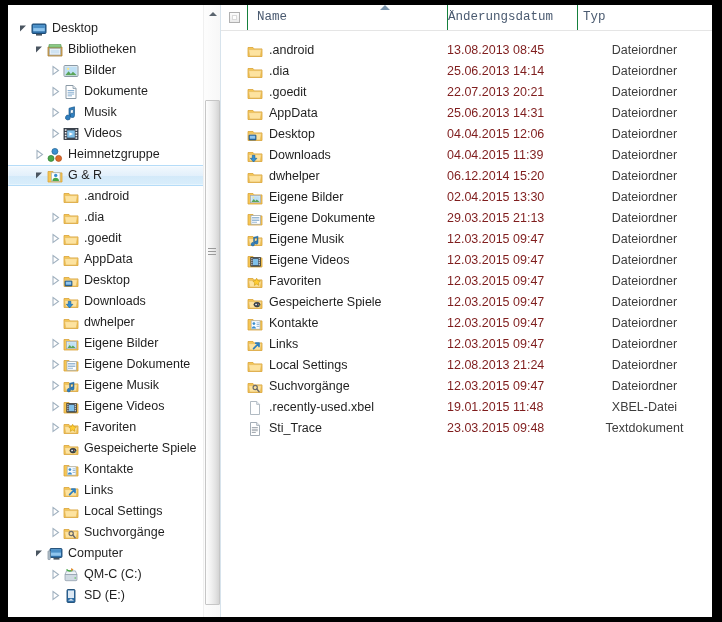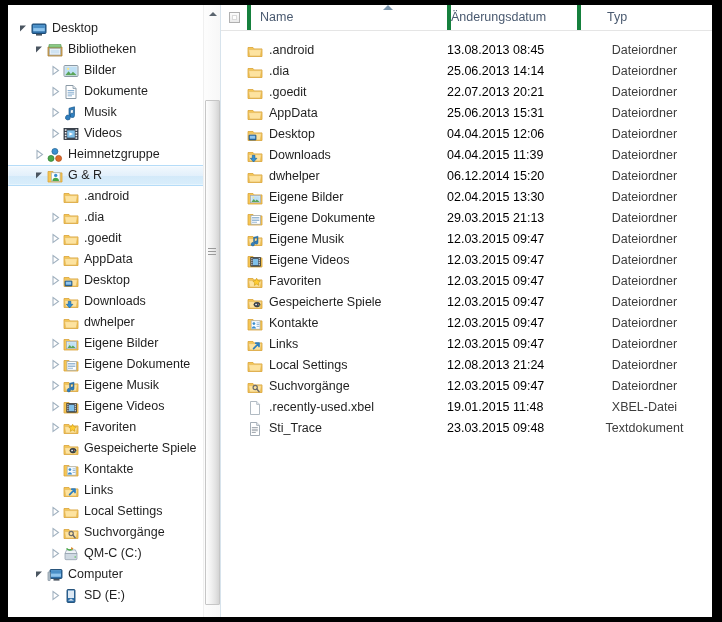--- a/index.html
+++ b/index.html
@@ -166,40 +166,40 @@
     color: #4a5a70;
   }
   .col {
     position: relative;
     height: 25px;
     line-height: 25px;
     box-sizing: border-box;
     white-space: nowrap;
     cursor: default;
   }
-  .col + .col { border-left: 4px solid #15803d; }
+  .col + .col { border-left: 1px solid #15803d; font-family: Liberation Mono, monospace; }
   .col-check { width: 26px; flex: 0 0 26px; position: relative; }
   .col-check .chk {
     position: absolute;
     left: 8px; top: 7px;
     width: 11px; height: 11px;
     border: 1px solid #b0b0b0;
     background: linear-gradient(to bottom,#fdfdfd,#eaeaea);
     box-sizing: border-box;
   }
   .col-check .chk::after {
     content:"";
     position:absolute; left:2px; top:2px; right:2px; bottom:2px;
     background:#ffffff;
     border:1px solid #dadada;
     box-sizing:border-box;
   }
   .col-name { width: 200px; flex: 0 0 200px; padding-left: 9px; }
   .col-date { width: 130px; flex: 0 0 130px; }
-  .col-type { flex: 1 1 auto; padding-left: 26px; }
+  .col-type { flex: 1 1 auto; padding-left: 5px; }
 
   .sort-indicator {
     position: absolute;
     left: 130px;
     top: -3px;
     width: 15px;
     height: 9px;
     overflow: hidden;
   }
   .sort-indicator .tri {
@@ -230,21 +230,21 @@
     display: flex;
     align-items: center;
     padding-left: 26px;
     box-sizing: border-box;
     white-space: nowrap;
   }
   .fcell-name .ticon { margin-right: 6px; }
   .fcell-date {
     width: 130px;
     flex: 0 0 130px;
-    color: #000000;
+    color: #7f1d1d;
     white-space: nowrap;
   }
   .fcell-type {
     flex: 1 1 auto;
     color: #3d3d3d;
     white-space: nowrap;
     text-align: center;
   }
 </style>
 </head>
@@ -628,50 +628,50 @@
             <svg width="16" height="16" viewBox="0 0 16 16">
               <path d="M1 4.5h5l1.2 1.4H15v7.6H1z" fill="#f5c655" stroke="#d9a33a" stroke-width=".8"></path>
               <path d="M1.6 6.6h12.8l-1.1 6.4H2.7z" fill="#fde3a0" stroke="#e0b558" stroke-width=".6"></path>
               <circle cx="8.2" cy="8.5" r="2.1" fill="none" stroke="#6b6b6b" stroke-width="1.2"></circle>
               <path d="M9.8 10.1l2.3 2.6" stroke="#6b6b6b" stroke-width="1.5" stroke-linecap="round"></path>
             </svg>
           </span>
           <span class="tlabel">Suchvorgänge</span>
         </div>
         <div class="tree-row">
+          <span style="display:inline-block;width:24px;flex:0 0 24px;"></span>
+          <span class="expander"><svg width="15" height="21" viewBox="0 0 15 21">
+              <path d="M4 7.5 L10 7.5 L4 13.5 Z" fill="#4a5560"></path>
+            </svg></span>
+          <span class="ticon ico">
+            <svg width="16" height="16" viewBox="0 0 16 16">
+              <rect x="3" y="2.5" width="12" height="9" rx="1" fill="#2f6fa8" stroke="#1d4a72" stroke-width=".9"></rect>
+              <rect x="4" y="3.5" width="10" height="6.3" fill="#8fc5ee"></rect>
+              <rect x="4" y="3.5" width="10" height="3.1" fill="#4a8fc7"></rect>
+              <rect x="6.5" y="12" width="6" height="1.6" fill="#4b5560"></rect>
+              <rect x="1" y="5" width="2.2" height="8.5" rx=".4" fill="#b9c6d2" stroke="#7b8995" stroke-width=".7"></rect>
+            </svg>
+          </span>
+          <span class="tlabel">Computer</span>
+        </div>
+        <div class="tree-row">
           <span style="display:inline-block;width:40px;flex:0 0 40px;"></span>
           <span class="expander"><svg width="15" height="21" viewBox="0 0 15 21">
               <path d="M5 6.5 L10.5 10.5 L5 14.5 Z" fill="none" stroke="#a3b3c1" stroke-width="1.1"></path>
             </svg></span>
           <span class="ticon ico">
             <svg width="16" height="16" viewBox="0 0 16 16">
               <path d="M2 7.5h12v5.2a1 1 0 0 1-1 1H3a1 1 0 0 1-1-1z" fill="#cfd9e2" stroke="#8a98a6" stroke-width=".7"></path>
               <path d="M2 7.5l1.6-3.6h8.8L14 7.5z" fill="#eef3f7" stroke="#8a98a6" stroke-width=".7"></path>
               <circle cx="12.2" cy="11" r=".8" fill="#5cc15c"></circle>
               <path d="M3.5 2.5c1.5 1.5 4 1.8 6 .8" stroke="#4aa84a" stroke-width="1.6" fill="none"></path>
               <path d="M8.2 1l2.4 1.5-2.6 1.4z" fill="#e08a2a"></path>
             </svg>
           </span>
           <span class="tlabel">QM-C (C:)</span>
-        </div>
-        <div class="tree-row">
-          <span style="display:inline-block;width:24px;flex:0 0 24px;"></span>
-          <span class="expander"><svg width="15" height="21" viewBox="0 0 15 21">
-              <path d="M4 7.5 L10 7.5 L4 13.5 Z" fill="#4a5560"></path>
-            </svg></span>
-          <span class="ticon ico">
-            <svg width="16" height="16" viewBox="0 0 16 16">
-              <rect x="3" y="2.5" width="12" height="9" rx="1" fill="#2f6fa8" stroke="#1d4a72" stroke-width=".9"></rect>
-              <rect x="4" y="3.5" width="10" height="6.3" fill="#8fc5ee"></rect>
-              <rect x="4" y="3.5" width="10" height="3.1" fill="#4a8fc7"></rect>
-              <rect x="6.5" y="12" width="6" height="1.6" fill="#4b5560"></rect>
-              <rect x="1" y="5" width="2.2" height="8.5" rx=".4" fill="#b9c6d2" stroke="#7b8995" stroke-width=".7"></rect>
-            </svg>
-          </span>
-          <span class="tlabel">Computer</span>
         </div>
         <div class="tree-row">
           <span style="display:inline-block;width:40px;flex:0 0 40px;"></span>
           <span class="expander"><svg width="15" height="21" viewBox="0 0 15 21">
               <path d="M5 6.5 L10.5 10.5 L5 14.5 Z" fill="none" stroke="#a3b3c1" stroke-width="1.1"></path>
             </svg></span>
           <span class="ticon ico">
             <svg width="16" height="16" viewBox="0 0 16 16">
               <rect x="4" y="1.5" width="8" height="13" rx="1" fill="#2f6fa8" stroke="#1d4a72" stroke-width=".9"></rect>
               <rect x="5" y="2.5" width="6" height="7.5" fill="#dde9f4"></rect>
@@ -761,21 +761,21 @@
         <div class="frow">
           <span class="fcell-name">
             <span class="ticon ico">
               <svg width="16" height="16" viewBox="0 0 16 16">
                 <path d="M1 4.5h5l1.2 1.4H15v7.6H1z" fill="#f5c655" stroke="#d9a33a" stroke-width=".8"></path>
                 <path d="M1.6 6.6h12.8l-1.1 6.4H2.7z" fill="#fde3a0" stroke="#e0b558" stroke-width=".6"></path>
               </svg>
             </span>
             <span>AppData</span>
           </span>
-          <span class="fcell-date">25.06.2013 15:31</span>
+          <span class="fcell-date">25.06.2013 14:31</span>
           <span class="fcell-type">Dateiordner</span>
         </div>
         <div class="frow">
           <span class="fcell-name">
             <span class="ticon ico">
               <svg width="16" height="16" viewBox="0 0 16 16">
                 <path d="M1 4.5h5l1.2 1.4H15v7.6H1z" fill="#f5c655" stroke="#d9a33a" stroke-width=".8"></path>
                 <path d="M1.6 6.6h12.8l-1.1 6.4H2.7z" fill="#fde3a0" stroke="#e0b558" stroke-width=".6"></path>
                 <rect x="2" y="8" width="7" height="5" rx=".5" fill="#2f6fa8" stroke="#1d4a72" stroke-width=".7"></rect>
                 <rect x="2.8" y="8.7" width="5.4" height="3" fill="#8fc5ee"></rect>

